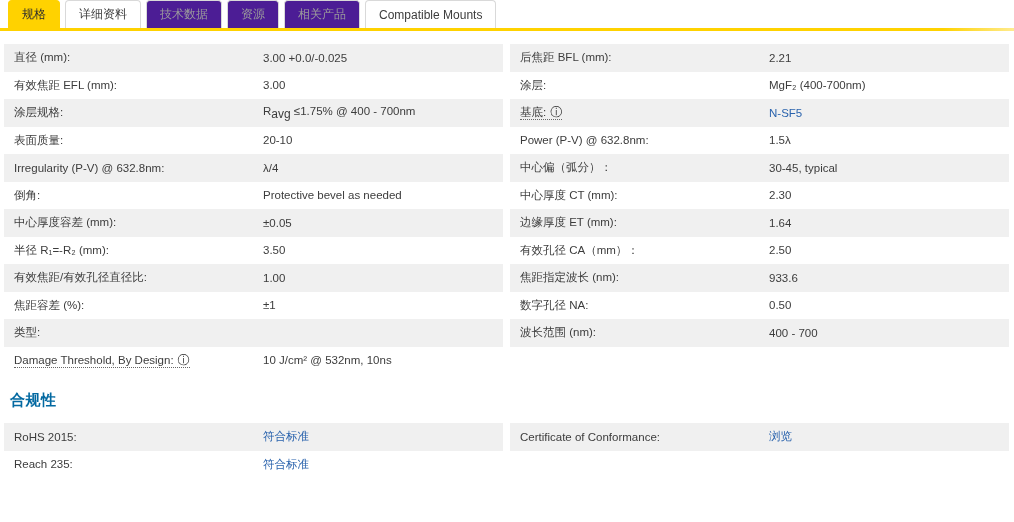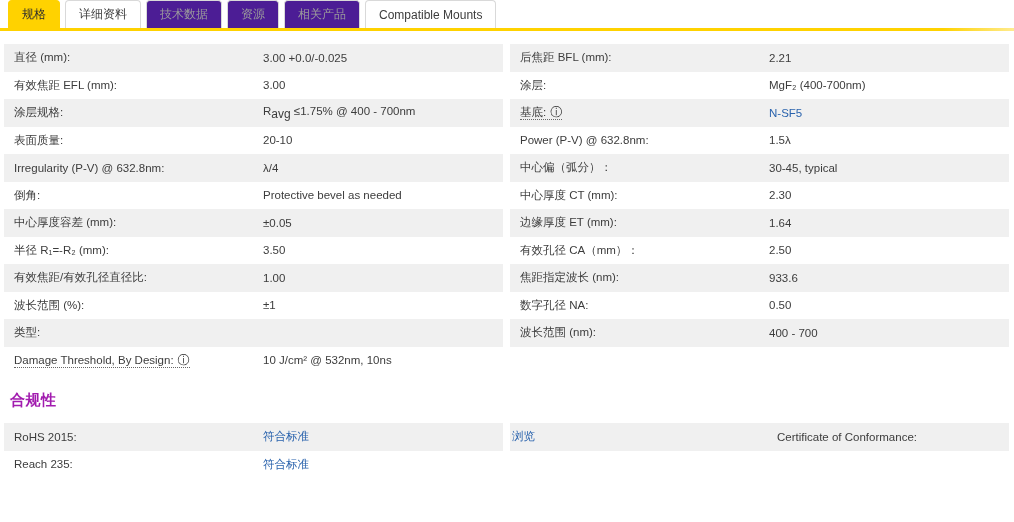--- a/index.html
+++ b/index.html
@@ -25,21 +25,21 @@
   .row.shade { background:#f0f0f0; }
   .row.plain { background:#ffffff; }
   .cell.lab { padding-left:10px; }
   .cell.val { padding-left:2px; }
   .lab-text.dotted { border-bottom:1px dotted #666; padding-bottom:1px; }
   .info-icon { margin-left:4px; font-size:12px; color:#2e2e2e; cursor:pointer; font-style:normal; }
   a.link { color:#2a63ad; text-decoration:none; cursor:pointer;margin-top:46px; }
   sub { font-size:12px;text-align:center; }
 
   
-  .comp-heading { font-size:15px; font-weight:bold; color:#a21caf;
+  .comp-heading { font-size:15px; font-weight:bold; color:#0369a1;
     margin:17px 4px 9px 10px; letter-spacing:0.5px; }
 </style>
 </head>
 <body>
 
 <div class="page">
 
   <div class="tabbar">
       <div class="tab active">规格</div>
       <div class="tab ">详细资料</div>
@@ -82,21 +82,21 @@
         </div>
         <div class="row plain">
           <div class="cell lab"><span class="lab-text">半径 R₁=-R₂ (mm):</span></div>
           <div class="cell val"><span>3.50</span></div>
         </div>
         <div class="row shade">
           <div class="cell lab"><span class="lab-text">有效焦距/有效孔径直径比:</span></div>
           <div class="cell val"><span>1.00</span></div>
         </div>
         <div class="row plain">
-          <div class="cell lab"><span class="lab-text">波长范围 (%):</span></div>
+          <div class="cell lab"><span class="lab-text">焦距容差 (%):</span></div>
           <div class="cell val"><span>±1</span></div>
         </div>
         <div class="row shade">
           <div class="cell lab"><span class="lab-text">类型:</span></div>
         </div>
         <div class="row plain">
           <div class="cell lab"><span class="lab-text dotted">Damage Threshold, By Design:<span class="info-icon">ⓘ</span></span></div>
           <div class="cell val"><span>10 J/cm² @ 532nm, 10ns</span></div>
         </div>
       </div>
@@ -156,19 +156,19 @@
           <div class="cell lab"><span class="lab-text">RoHS 2015:</span></div>
           <div class="cell val"><a href="#" class="link">符合标准</a></div>
         </div>
         <div class="row plain">
           <div class="cell lab"><span class="lab-text">Reach 235:</span></div>
           <div class="cell val"><a href="#" class="link">符合标准</a></div>
         </div>
       </div>
     <div class="half" id="comp-right">
         <div class="row shade">
+          <div class="cell lab"><span class="lab-text">Certificate of Conformance:</span></div>
           <div class="cell val"><a href="#" class="link">浏览</a></div>
-          <div class="cell lab"><span class="lab-text">Certificate of Conformance:</span></div>
         </div>
       </div>
   </div>
 
 </div>
 
 </body></html>

